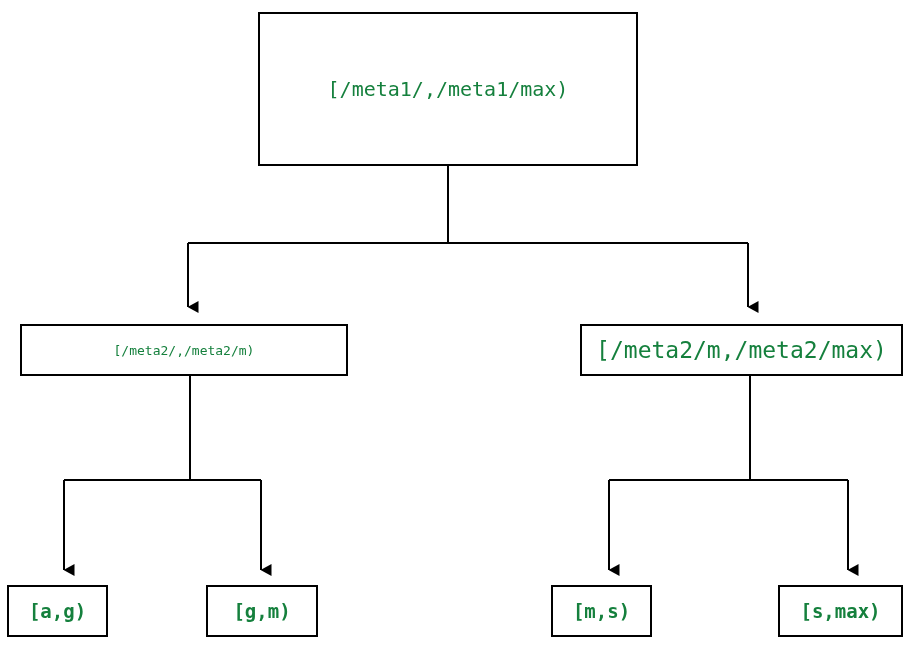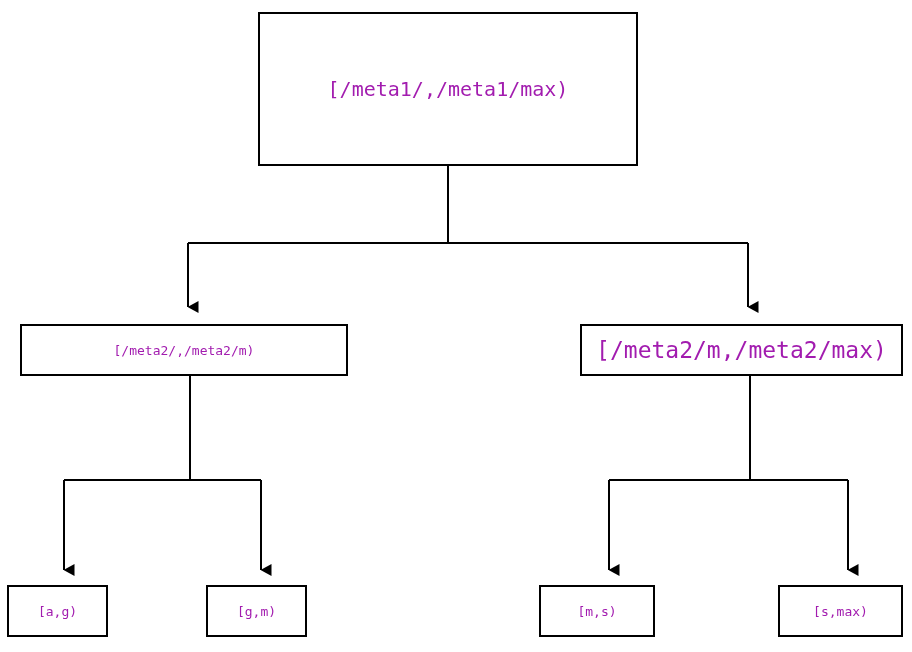--- a/index.html
+++ b/index.html
@@ -17,21 +17,21 @@
     font-family: "DejaVu Sans Mono", "Liberation Mono", monospace;
   }
   .node {
     position: absolute;
     box-sizing: border-box;
     border: 2px solid #000000;
     background: #ffffff;
     display: flex;
     align-items: center;
     justify-content: center;
-    color: #a21caf;
+    color: #15803d;
     white-space: pre;
     letter-spacing: 0px;
   }
   .node-root {
     left: 258px;
     top: 12px;
     width: 380px;
     height: 154px;
     font-size: 20px;
   }
@@ -45,25 +45,26 @@
   .node-l2-right {
     left: 580px;
     top: 324px;
     width: 323px;
     height: 52px;
     font-size: 23px;
   }
   .node-leaf {
     top: 585px;
     height: 52px;
-    font-size: 13px;
+    font-size: 19px;
+    font-weight: bold;
   }
   .leaf-ag    { left: 7px;   width: 101px; }
-  .leaf-gm    { left: 206px; width: 101px; }
-  .leaf-ms    { left: 539px; width: 116px; }
+  .leaf-gm    { left: 206px; width: 112px; }
+  .leaf-ms    { left: 551px; width: 101px; }
   .leaf-smax  { left: 778px; width: 125px; }
 
   #edges {
     position: absolute;
     left: 0;
     top: 0;
     width: 912px;
     height: 652px;
     pointer-events: none;
   }

